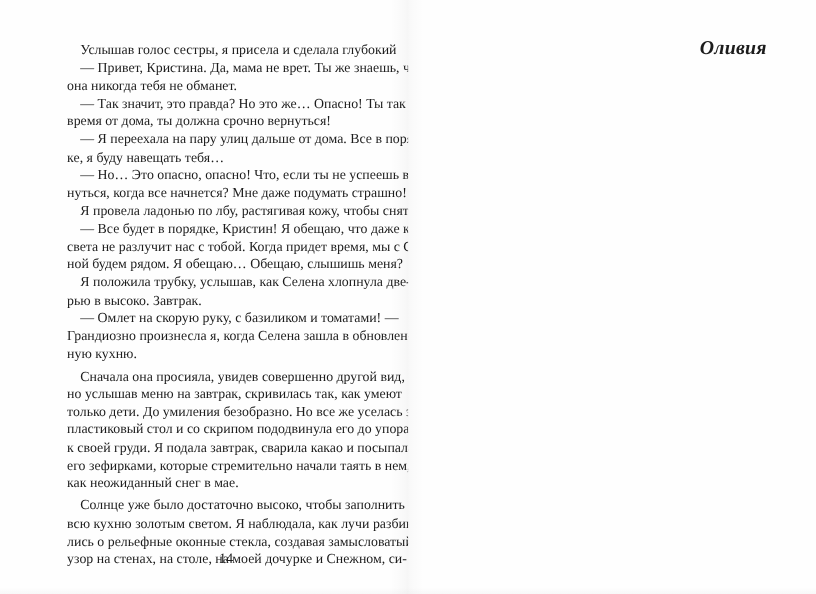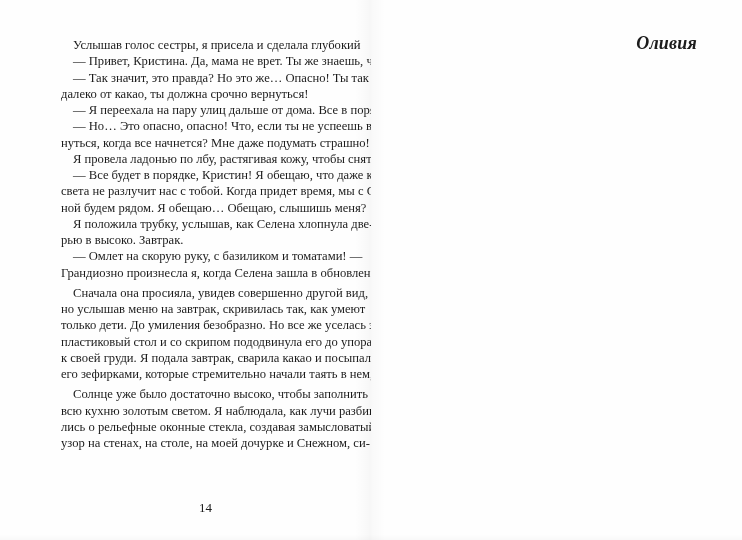--- a/index.html
+++ b/index.html
@@ -88,40 +88,44 @@
   </style>
 </head>
 <body>
 
 <div class="spread">
 
   <div class="page page-left">
     <div class="text-block text-left" id="left-text">
         <span class="line indent"><span class="seg">Услышав голос сестры, я присела и сделала глубокий</span></span>
         <span class="line indent"><span class="seg">— Привет, Кристина. Да, мама не врет. Ты же знаешь, что</span></span>
+        <span class="line last"><span class="seg">она никогда тебя не обманет.</span></span>
         <span class="line indent"><span class="seg">— Так значит, это правда? Но это же… Опасно! Ты так</span></span>
-        <span class="line last"><span class="seg">далеко от какао, ты должна срочно вернуться!</span></span>
+        <span class="line last"><span class="seg">время от дома, ты должна срочно вернуться!</span></span>
         <span class="line indent"><span class="seg">— Я переехала на пару улиц дальше от дома. Все в поряд-</span></span>
+        <span class="line last"><span class="seg">ке, я буду навещать тебя…</span></span>
         <span class="line indent"><span class="seg">— Но… Это опасно, опасно! Что, если ты не успеешь вер-</span></span>
         <span class="line last"><span class="seg">нуться, когда все начнется? Мне даже подумать страшно!</span></span>
         <span class="line indent"><span class="seg">Я провела ладонью по лбу, растягивая кожу, чтобы снять</span></span>
         <span class="line indent"><span class="seg">— Все будет в порядке, Кристин! Я обещаю, что даже конец</span></span>
         <span class="line"><span class="seg">света не разлучит нас с тобой. Когда придет время, мы с Селе-</span></span>
         <span class="line last"><span class="seg">ной будем рядом. Я обещаю… Обещаю, слышишь меня?</span></span>
         <span class="line indent"><span class="seg">Я положила трубку, услышав, как Селена хлопнула две-</span></span>
         <span class="line last"><span class="seg">рью в высоко. </span><span class="seg italic">Завтрак.</span></span>
         <span class="line indent"><span class="seg">— Омлет на скорую руку, с базиликом и томатами! —</span></span>
         <span class="line"><span class="seg">Грандиозно произнесла я, когда Селена зашла в обновлен-</span></span>
+        <span class="line last"><span class="seg">ную кухню.</span></span>
         <span class="para-gap"></span>
         <span class="line indent"><span class="seg">Сначала она просияла, увидев совершенно другой вид,</span></span>
         <span class="line"><span class="seg">но услышав меню на завтрак, скривилась так, как умеют</span></span>
         <span class="line"><span class="seg">только дети. До умиления безобразно. Но все же уселась за</span></span>
         <span class="line"><span class="seg">пластиковый стол и со скрипом пододвинула его до упора</span></span>
         <span class="line"><span class="seg">к своей груди. Я подала завтрак, сварила какао и посыпала</span></span>
         <span class="line"><span class="seg">его зефирками, которые стремительно начали таять в нем,</span></span>
+        <span class="line last"><span class="seg">как неожиданный снег в мае.</span></span>
         <span class="para-gap"></span>
         <span class="line indent"><span class="seg">Солнце уже было достаточно высоко, чтобы заполнить</span></span>
         <span class="line"><span class="seg">всю кухню золотым светом. Я наблюдала, как лучи разбива-</span></span>
         <span class="line"><span class="seg">лись о рельефные оконные стекла, создавая замысловатый</span></span>
         <span class="line"><span class="seg">узор на стенах, на столе, на моей дочурке и Снежном, си-</span></span>
       </div>
     <div class="page-number pn-left">14</div>
   </div>
 
   <div class="page page-right">

